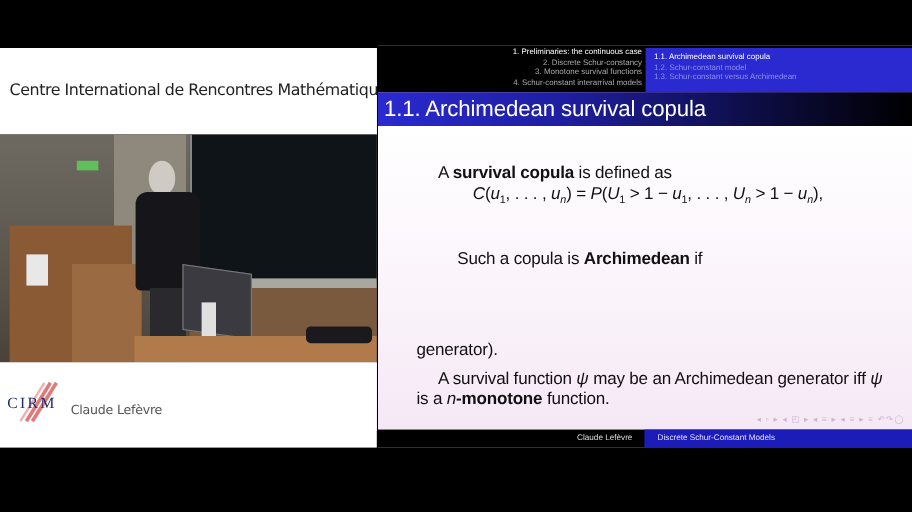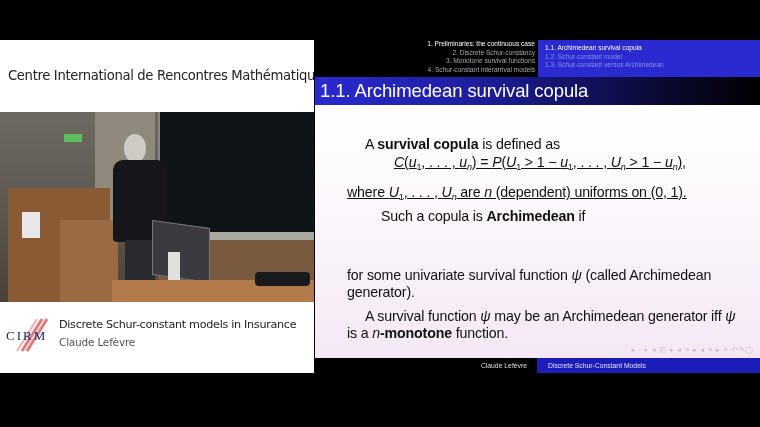--- a/index.html
+++ b/index.html
@@ -34,21 +34,21 @@
   .nav-sub { font-size: 6.6px; line-height: 8.6px; color: #8c8cf0; white-space: nowrap; }
   .nav-sub.active { color: #fff; }
 
   #frame-title-bar { position: absolute; left: 0; top: 39px; width: 445px; height: 28px;
      background: linear-gradient(90deg, #2a2ad0 0%, #1e1ea0 35%, #0b0b3a 75%, #000 100%); }
   #frame-title { position: absolute; left: 5px; top: 3px; font-size: 18.5px; color: #fff; white-space: nowrap; letter-spacing: -0.1px; }
 
   #content { position: absolute; left: 0; top: 67px; width: 445px; height: 253px;
      background: linear-gradient(180deg, #ffffff 0%, #fbf5fb 50%, #f5e8f5 100%); color: #111; }
   .p { position: absolute; font-size: 14.2px; white-space: nowrap; letter-spacing: -0.15px; }
-  .math { font-family: "Liberation Sans", sans-serif; text-decoration: underline; }
+  .math { font-family: "Liberation Sans", sans-serif; }
   .math i { font-style: italic; }
   .math sub { font-size: 9px; vertical-align: -3px; }
   .math sup { font-size: 9px; vertical-align: 6px; }
   b { font-weight: bold; }
 
   #nav-symbols { position: absolute; right: 6px; top: 241px; font-size: 7px; color: #c9b4d2; letter-spacing: 1px; white-space: nowrap; }
 
   #footer { position: absolute; left: 0; top: 320px; width: 445px; height: 15px; background: #000; }
   #footer-author { position: absolute; left: 0; top: 0; width: 222px; height: 15px; text-align: right; padding-right: 10px; font-size: 6.8px; line-height: 15px; color: #ddd; }
   #footer-title { position: absolute; left: 222px; top: 0; width: 223px; height: 15px; background: #1c1cb8; padding-left: 11px; font-size: 6.8px; line-height: 15px; color: #e0e0ff; }
@@ -87,21 +87,20 @@
     <div class="v" style="left:255px;top:160px;width:55px;height:14px;background:#1a1a1e;border-radius:4px;"></div>
   </div>
 
   <div id="talk-caption">
     <svg id="cirm-logo" viewBox="0 0 46 34">
       <line x1="18" y1="33" x2="38" y2="1" stroke="#e07a7a" stroke-width="3"></line>
       <line x1="23" y1="33" x2="43" y2="1" stroke="#e07a7a" stroke-width="3"></line>
       <line x1="13" y1="33" x2="33" y2="1" stroke="#f0b0b0" stroke-width="2"></line>
       <text x="2" y="22" font-family="Liberation Serif, serif" font-size="13" fill="#1f2a6b" letter-spacing="2">CIRM</text>
     </svg>
-    <div id="talk-title">Discrete Schur-constant models in Insurance</div>
     <div id="talk-speaker">Claude Lefèvre</div>
   </div>
 </div>
 
 <div id="slide">
   <div id="nav-bar">
     <div id="nav-sections">
       <div class="nav-sec active">1. Preliminaries: the continuous case</div>
       <div class="nav-sec">2. Discrete Schur-constancy</div>
       <div class="nav-sec">3. Monotone survival functions</div>
@@ -116,26 +115,24 @@
 
   <div id="frame-title-bar">
     <div id="frame-title">1.1. Archimedean survival copula</div>
   </div>
 
   <div id="content">
     <div class="p" style="left:50px;top:15px;margin-top:16px;"><span>A </span><b>survival copula</b><span> is defined as</span></div>
 
     <div class="p math" style="left:79px;top:49px;"><i>C</i>(<i>u</i><sub>1</sub>, . . . , <i>u</i><sub><i>n</i></sub>) = <i>P</i>(<i>U</i><sub>1</sub> &gt; 1 − <i>u</i><sub>1</sub>, . . . , <i>U</i><sub><i>n</i></sub> &gt; 1 − <i>u</i><sub><i>n</i></sub>),</div>
 
-    <div class="p math" style="left:32px;top:79px;"><span>where </span><i>U</i><sub>1</sub>, . . . , <i>U</i><sub><i>n</i></sub><span> are </span><i>n</i><span> (dependent) uniforms on (0, 1).</span></div>
 
     <div class="p" style="left:50px;top:103px;margin-left:16px;"><span>Such a copula is </span><b>Archimedean</b><span> if</span></div>
 
 
-    <div class="p" style="left:32px;top:162px;"><span>for some univariate survival function </span><i>ψ</i><span> (called Archimedean</span></div>
     <div class="p" style="left:32px;top:179px;">generator).</div>
 
     <div class="p" style="left:32px;top:220px;"><span>is a </span><i>n</i><b>-monotone</b><span> function.</span></div>
     <div class="p" style="left:50px;top:203px;"><span>A survival function </span><i>ψ</i><span> may be an Archimedean generator iff </span><i>ψ</i></div>
 
     <div id="nav-symbols">◂ ▫ ▸ ◂ ◰ ▸ ◂ ≡ ▸ ◂ ≡ ▸ ≡ ↶↷◯</div>
   </div>
 
   <div id="footer">
     <div id="footer-author">Claude Lefèvre</div>

